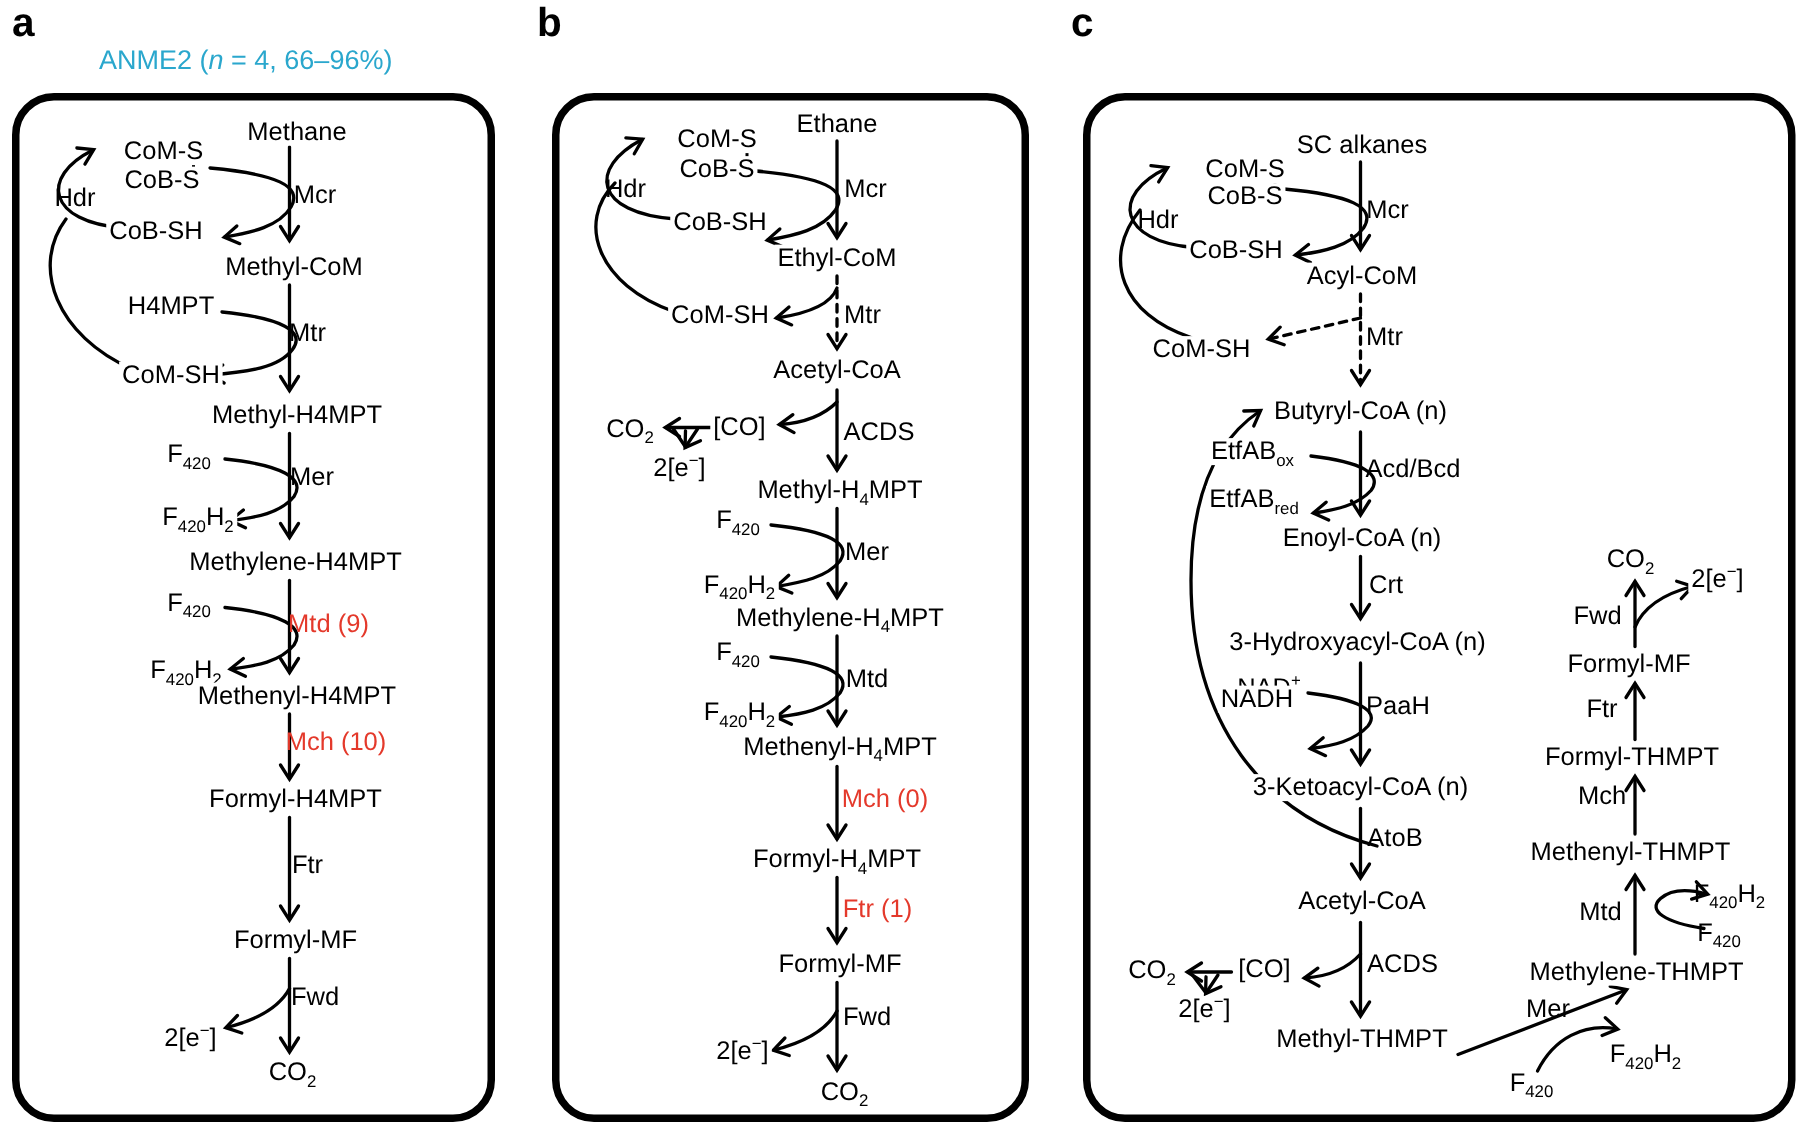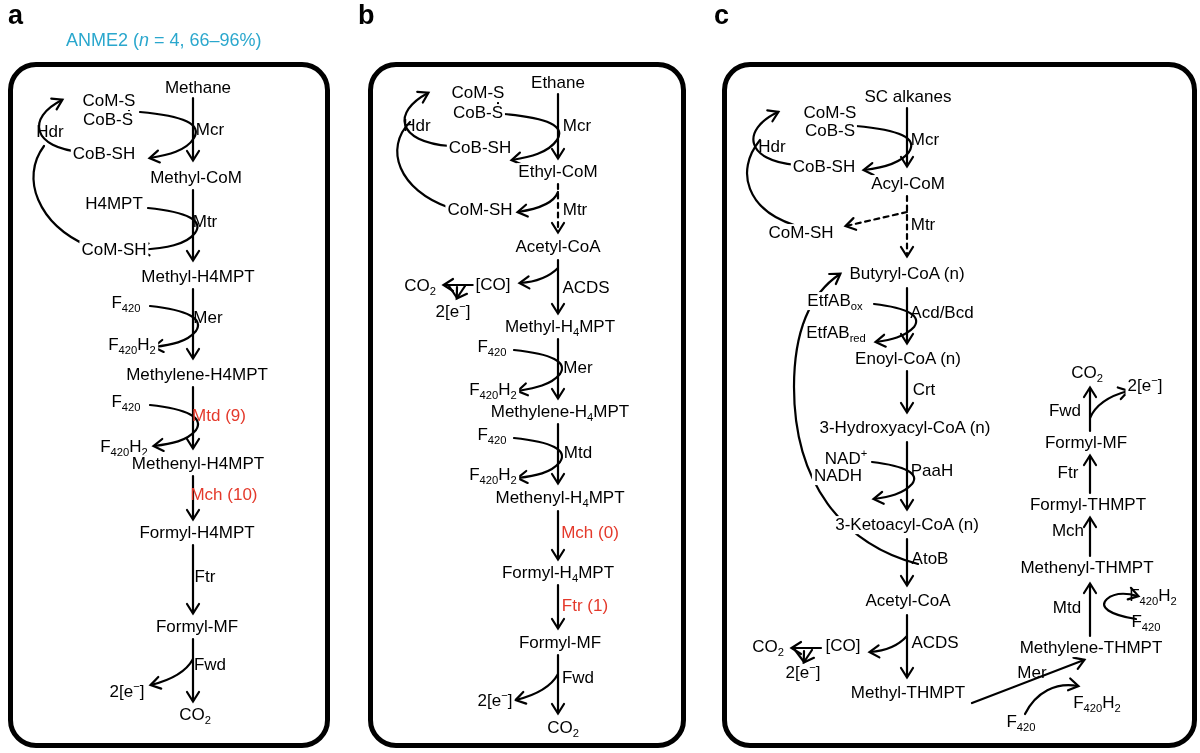--- a/index.html
+++ b/index.html
@@ -195,21 +195,21 @@
       <div class="lbl enz" style="left:201px;top:163px">Mtr</div>
       <div class="lbl" style="left:185px;top:212px">Butyryl-CoA (n)</div>
       <div class="lbl" style="left:113px;top:239px">EtfAB<sub>ox</sub></div>
       <div class="lbl enz" style="left:220px;top:251px">Acd/Bcd</div>
       <div class="lbl" style="left:114px;top:271px">EtfAB<sub>red</sub></div>
       <div class="lbl" style="left:186px;top:297px">Enoyl-CoA (n)</div>
       <div class="lbl enz" style="left:202px;top:328px">Crt</div>
       <div class="lbl" style="left:183px;top:366px">3-Hydroxyacyl-CoA (n)</div>
       <div class="lbl" style="left:124px;top:397px">NAD<sup>+</sup></div>
       <div class="lbl enz" style="left:210px;top:409px">PaaH</div>
-      <div class="lbl" style="left:116px;top:414px">NADH</div>
+      <div class="lbl" style="left:116px;top:404px">NADH</div>
       <div class="lbl" style="left:185px;top:463px">3-Ketoacyl-CoA (n)</div>
       <div class="lbl enz" style="left:208px;top:497px">AtoB</div>
       <div class="lbl" style="left:186px;top:539px">Acetyl-CoA</div>
       <div class="lbl enz" style="left:213px;top:581px">ACDS</div>
       <div class="lbl" style="left:46px;top:585px">CO<sub>2</sub></div>
       <div class="lbl" style="left:121px;top:584px">[CO]</div>
       <div class="lbl" style="left:81px;top:611px">2[e<sup>−</sup>]</div>
       <div class="lbl" style="left:186px;top:631px">Methyl-THMPT</div>
       <div class="lbl" style="left:365px;top:311px">CO<sub>2</sub></div>
       <div class="lbl" style="left:423px;top:324px">2[e<sup>−</sup>]</div>

